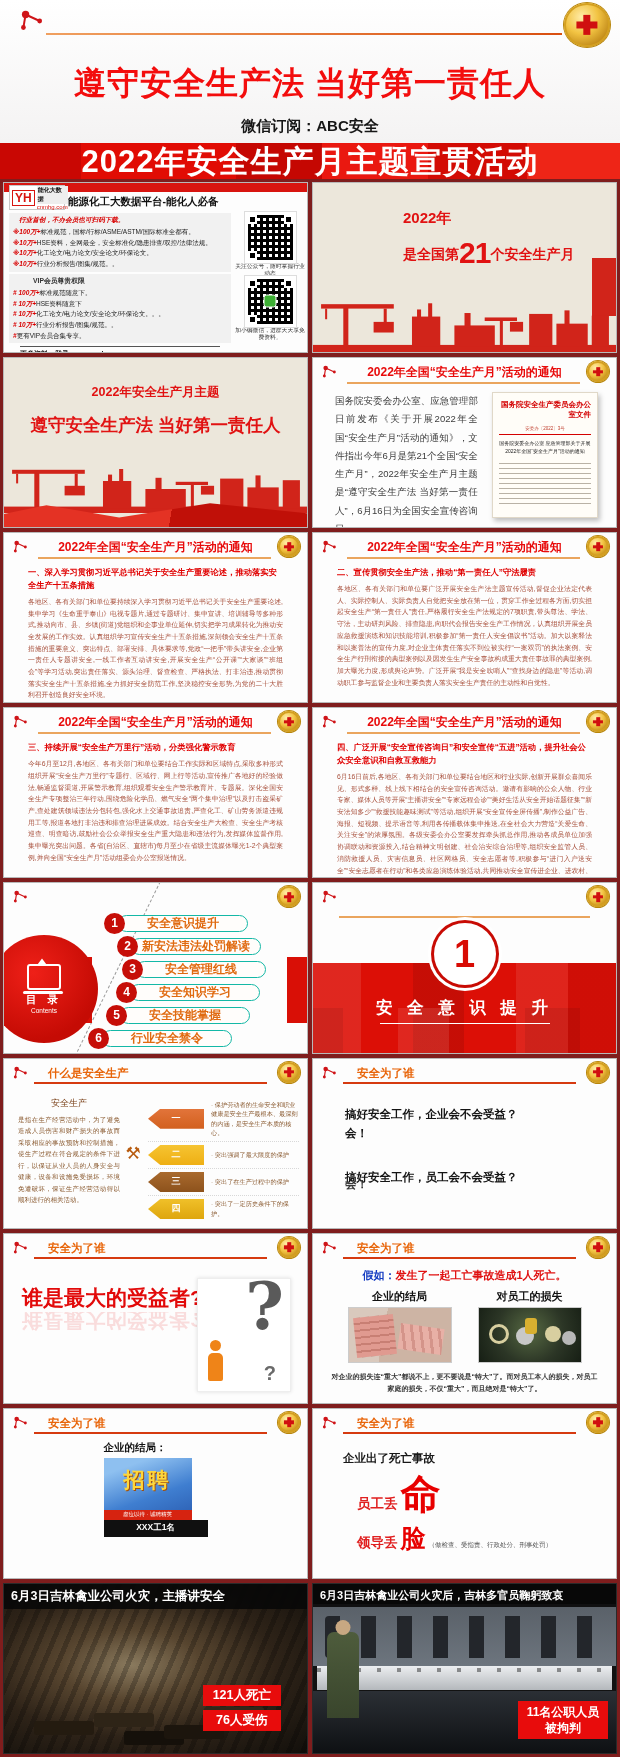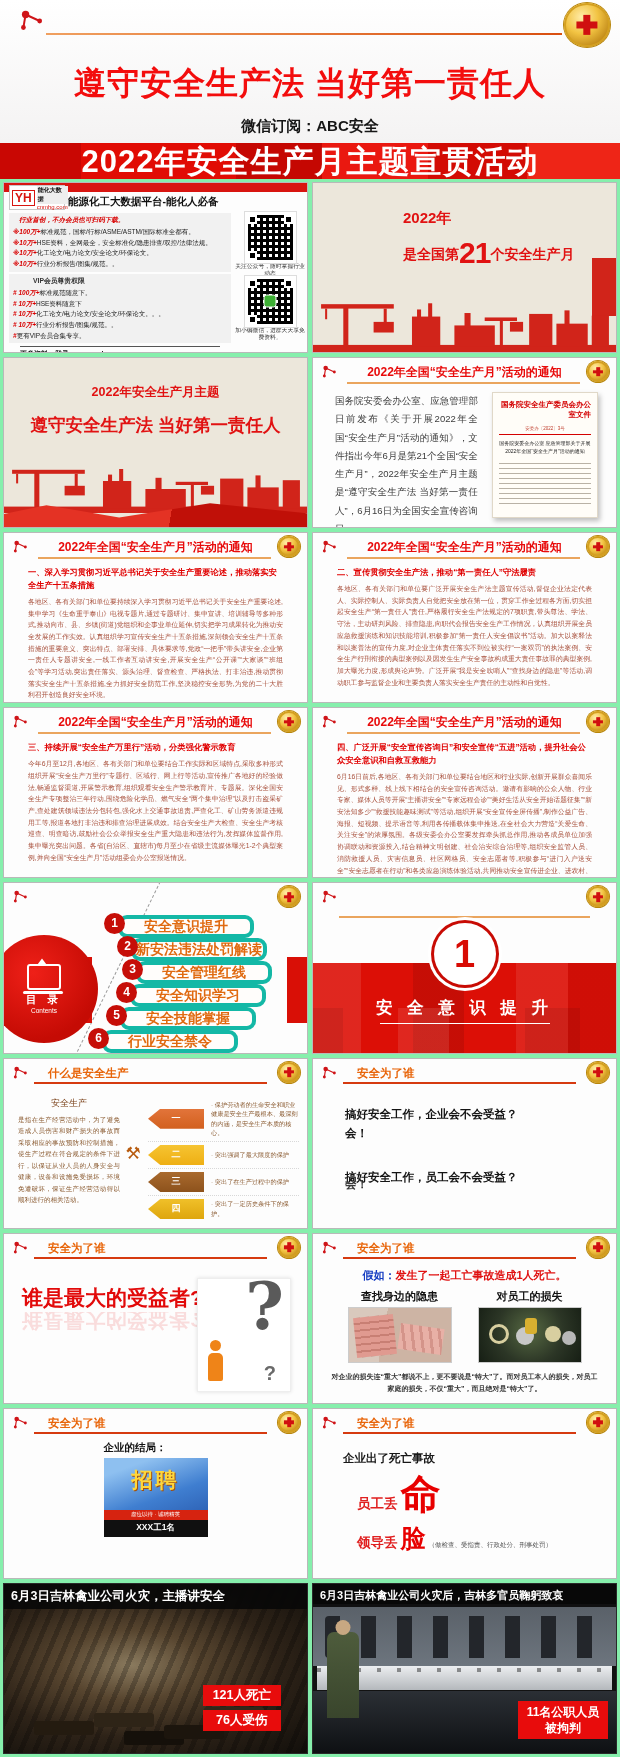--- a/index.html
+++ b/index.html
@@ -20,21 +20,21 @@
   .emb-top{position:absolute;right:10px;top:3px;width:46px;height:44px;}
   .main-title{margin:0;padding-top:62px;text-align:center;color:#f30d0d;font-size:32px;font-weight:bold;letter-spacing:1px;}
   .main-sub{margin-top:11px;text-align:center;color:#161616;font-size:15px;font-weight:bold;}
 
   
   .banner{position:relative;height:36px;
     background:linear-gradient(90deg,#c90703 0 13%,#e10c04 13% 38%,#c50702 38% 52%,#ea1810 52% 69%,#d30b04 69% 85%,#ee2517 85% 100%);}
   .banner-text{position:absolute;left:0;right:0;top:-2px;text-align:center;color:#fff;font-size:31px;font-weight:bold;letter-spacing:1px;white-space:nowrap;}
 
   
-  .grid{position:absolute;top:179px;left:0;right:0;bottom:0;background:#86efac;
+  .grid{position:absolute;top:179px;left:0;right:0;bottom:0;background:#7f1d1d;
         display:grid;grid-template-columns:1fr 1fr;grid-auto-rows:1fr;gap:4px;padding:3px;}
   .slide{position:relative;background:#fdfdfd;border:1px solid #b9b9b9;overflow:hidden;}
   .slide.beige{background:#ece7db;}
   .slide.dark{background:#121212;border-color:#2a2a2a;}
 
   
   .s-head{position:relative;height:28px;}
   .mol-s{position:absolute;left:8px;top:6px;width:16px;height:16px;}
   .emb-s{position:absolute;right:7px;top:3px;width:22px;height:21px;}
   .s-rule{position:absolute;left:34px;right:36px;top:24px;height:2px;background:#eaa55e;}
@@ -96,21 +96,21 @@
   .ct-bandR{position:absolute;right:0;top:74px;width:20px;height:66px;background:#d90f06;}
   .ct-circle{position:absolute;left:-14px;top:52px;width:108px;height:108px;border-radius:50%;background:radial-gradient(circle at 40% 35%,#ef2018,#c50b04 70%);display:flex;flex-direction:column;align-items:center;justify-content:center;color:#fff;}
   .ct-ic{width:30px;height:22px;border:2px solid #fff;border-radius:3px;position:relative;margin-bottom:3px;}
   .ct-ic::before{content:"";position:absolute;left:7px;top:-8px;width:12px;height:8px;background:#fff;clip-path:polygon(0 100%,50% 0,100% 100%);}
   .ct-ic::after{content:"";position:absolute;left:-6px;bottom:-6px;width:40px;height:3px;background:#fff;border-radius:2px;}
   .ct-label{font-size:10.5px;font-weight:bold;letter-spacing:4px;}
   .ct-label-en{font-size:6.5px;}
   .ct-items{position:absolute;left:0;top:30px;right:0;}
   .ct-item{position:relative;height:23px;}
   .ct-num{position:absolute;width:21px;height:21px;border-radius:50%;background:#c60e08;color:#fff;font-size:12px;font-weight:bold;text-align:center;line-height:21px;z-index:2;}
-  .ct-pill{position:absolute;top:2px;height:15px;width:128px;border:4px solid #14b8a6;border-radius:9px;background:#fffdfb;color:#e06a10;font-size:14px;font-weight:bold;text-align:center;line-height:15px;z-index:1;white-space:nowrap;}
+  .ct-pill{position:absolute;top:2px;height:15px;width:128px;border:1px solid #14b8a6;border-radius:9px;background:#fffdfb;color:#e06a10;font-size:12px;font-weight:bold;text-align:center;line-height:15px;z-index:1;white-space:nowrap;}
   .ct-item:nth-child(1) .ct-num{left:100px;} .ct-item:nth-child(1) .ct-pill{left:114px;}
   .ct-item:nth-child(2) .ct-num{left:113px;} .ct-item:nth-child(2) .ct-pill{left:127px;}
   .ct-item:nth-child(3) .ct-num{left:118px;} .ct-item:nth-child(3) .ct-pill{left:132px;}
   .ct-item:nth-child(4) .ct-num{left:112px;} .ct-item:nth-child(4) .ct-pill{left:126px;}
   .ct-item:nth-child(5) .ct-num{left:102px;} .ct-item:nth-child(5) .ct-pill{left:116px;}
   .ct-item:nth-child(6) .ct-num{left:84px;}  .ct-item:nth-child(6) .ct-pill{left:98px;}
 
   
   .ch-rule{position:absolute;top:33px;left:26px;right:26px;height:1.5px;background:#eaa55e;}
   .ch-band{position:absolute;left:0;right:0;top:80px;bottom:0;background:
@@ -168,21 +168,21 @@
   .ph-money::after{content:"";position:absolute;right:8px;top:18px;width:44px;height:26px;background:repeating-linear-gradient(75deg,#e8b0a6 0 6px,#d4948a 6px 9px);transform:rotate(8deg);}
   .ph-funeral{background:radial-gradient(circle at 50% 42%,#4a5a3a 0 16%,#2c3626 55%,#161e14 100%);}
   .ph-funeral::before{content:"";position:absolute;left:10px;top:16px;width:14px;height:14px;border-radius:50%;border:3px solid #d8cfa0;box-shadow:26px 2px 0 -1px #c8c8c8,54px 0 0 -2px #d8cfa0,70px 4px 0 -3px #b8b8b8;}
   .ph-funeral::after{content:"";position:absolute;left:46px;top:10px;width:12px;height:16px;background:#d8b030;border-radius:3px;}
   .as-cap{margin:8px 16px 0;color:#3a3a3a;font-size:7px;line-height:1.7;text-align:center;font-weight:bold;}
 
   
   .ed-cols{display:flex;justify-content:center;gap:28px;margin-top:4px;}
   .ed-col{width:104px;}
   .ed-label{color:#111;font-size:10.5px;font-weight:bold;margin-bottom:3px;}
-  .ph-poster{width:104px;height:62px;position:relative;background:linear-gradient(160deg,#8ec0f0 0 18%,#3f7ed0 60%,#2a5cb0 100%);overflow:hidden;}
+  .ph-poster{width:88px;height:62px;position:relative;background:linear-gradient(160deg,#8ec0f0 0 18%,#3f7ed0 60%,#2a5cb0 100%);overflow:hidden;}
   .poster-big{margin-top:8px;text-align:center;color:#ffd73a;font-size:21px;font-weight:bold;letter-spacing:3px;text-shadow:1px 1px 0 #a05010;}
   .poster-strip{position:absolute;left:0;right:0;bottom:0;background:#d62310;color:#fff;font-size:5.5px;text-align:center;padding:1.5px 0;}
   .poster-cap{width:104px;background:#101010;color:#fff;font-size:8.5px;font-weight:bold;text-align:center;padding:2.5px 0;}
   .ph-tomb{width:104px;height:76px;position:relative;background:linear-gradient(#6a7a62 0 38%,#39452f 38% 100%);}
   .ph-tomb::before{content:"";position:absolute;left:50%;top:12px;transform:translateX(-50%);width:26px;height:38px;background:linear-gradient(#b8bebe,#8a9090);border-radius:12px 12px 0 0;}
   .ph-tomb::after{content:"";position:absolute;left:50%;bottom:14px;transform:translateX(-50%);width:46px;height:8px;background:#5a6258;}
 
   
   .ac-line1{margin:14px 0 0 30px;color:#181818;font-size:11.5px;font-weight:bold;}
   .ac-row{margin:8px 0 0 44px;display:flex;align-items:baseline;}
@@ -593,21 +593,21 @@
             </svg></span>
         <div class="s-title-l">安全为了谁</div>
         <div class="s-rule-l"></div>
         <span class="emb emb-s"></span>
       </div>
       <div class="as-lead">
         <span class="bl">假如：</span><span class="rd">发生了一起工亡事故造成1人死亡。</span>
       </div>
       <div class="as-cols">
         <div class="as-col">
-          <div class="as-label">查找身边的隐患</div>
+          <div class="as-label">企业的结局</div>
           <div class="ph ph-money"></div>
         </div>
         <div class="as-col">
           <div class="as-label">对员工的损失</div>
           <div class="ph ph-funeral"></div>
         </div>
       </div>
       <div class="as-cap">对企业的损失连“重大”都说不上，更不要说是“特大”了。而对员工本人的损失，对员工家庭的损失，不仅“重大”，而且绝对是“特大”了。</div>
     </section>
 

